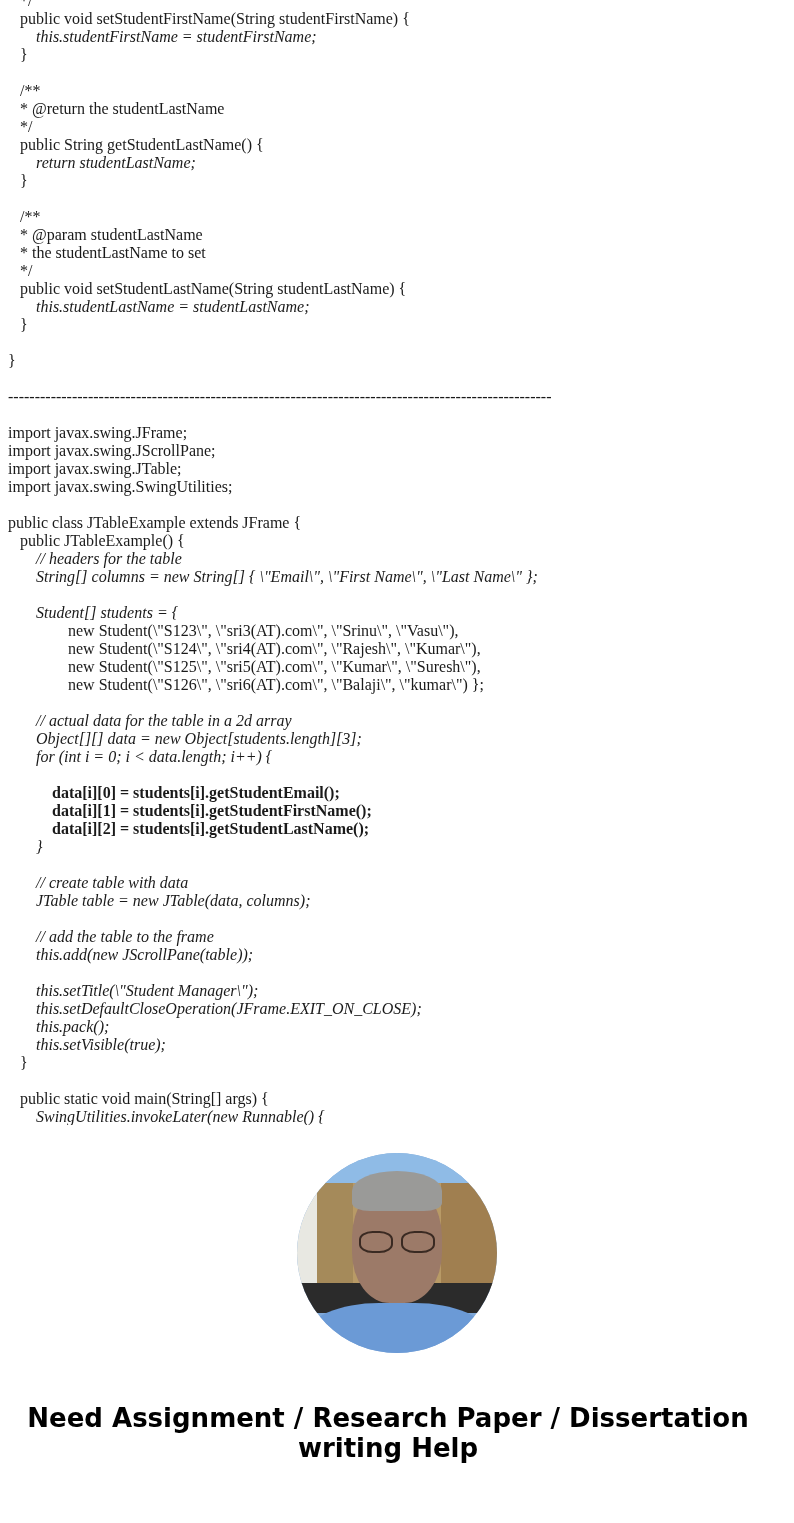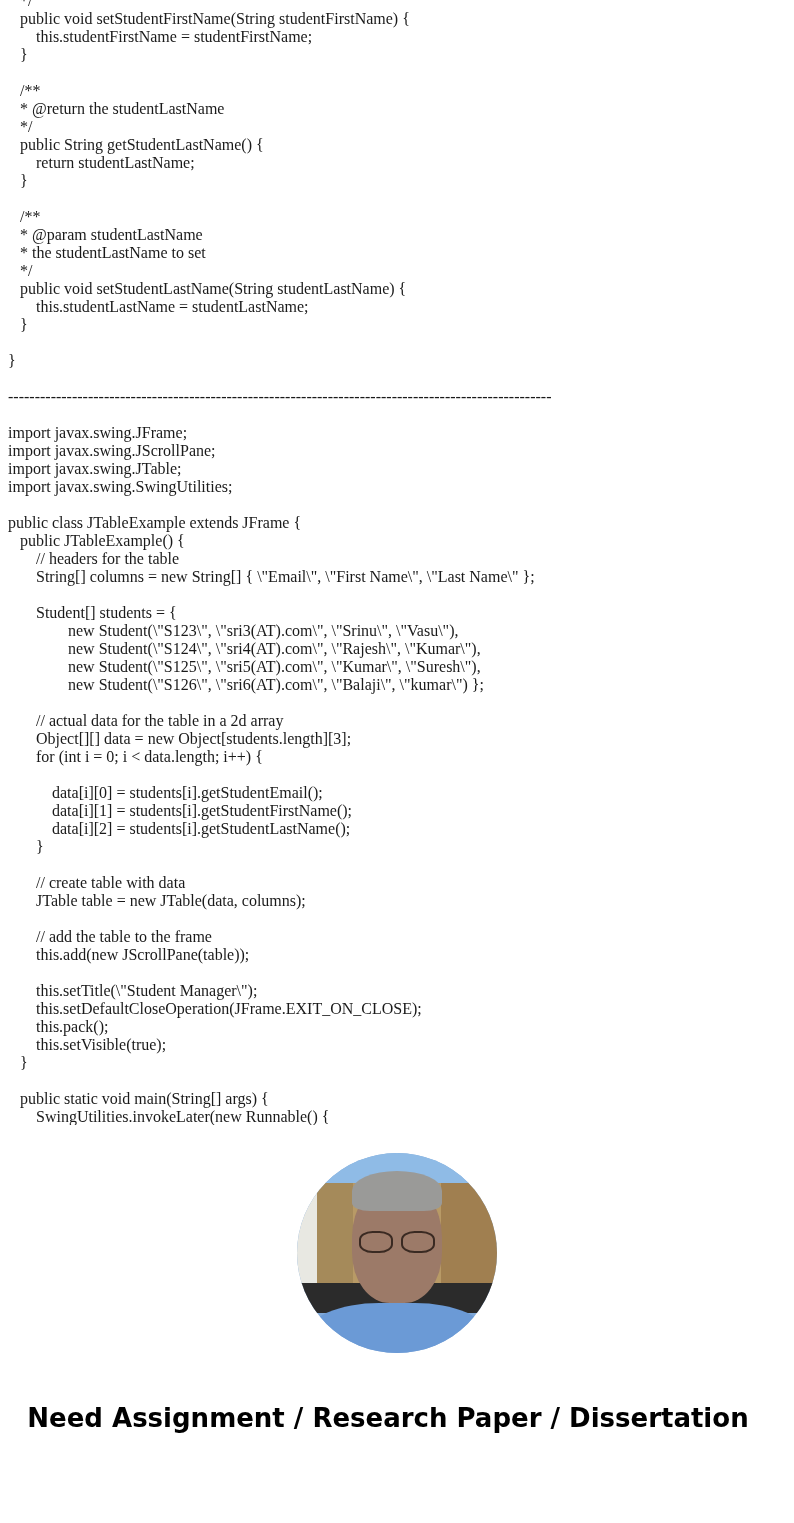--- a/index.html
+++ b/index.html
@@ -6,22 +6,22 @@
     body { width: 794px; height: 1523px; position: relative; overflow: hidden; }
     .code {
       position: absolute; left: 8px; top: -8px; width: 780px; height: 1133px;
       overflow: hidden;
       font-family: "Liberation Serif", serif; font-size: 16px; line-height: 18px;
       color: #1a1a1a; white-space: pre;
     }
     .line { height: 18px; }
     .l0 { padding-left: 0px; }
     .l1 { padding-left: 12px; }
-    .l2 { padding-left: 28px; }
-    .l3 { padding-left: 44px; }
+    .l2 { padding-left: 28px; font-style: italic; }
+    .l3 { padding-left: 44px; font-weight: bold; }
     .l4 { padding-left: 60px; }
     .avatar {
       position: absolute; left: 297px; top: 1153px; width: 200px; height: 200px;
       border-radius: 50%; overflow: hidden;
       background: #7fa8d8;
     }
     .avatar .bg-top { position: absolute; left: 0; top: 0; width: 200px; height: 30px; background: #8fbbe6; }
     .avatar .wall { position: absolute; left: 0; top: 30px; width: 200px; height: 105px;
       background: linear-gradient(90deg, #e8e8e2 0 10%, #a58a5a 10% 28%, #b89a66 28% 72%, #a07f50 72% 100%); }
     .avatar .dark { position: absolute; left: 0; top: 130px; width: 200px; height: 30px; background: #2b2b2b; }
@@ -51,13 +51,14 @@
   <div class="face"></div>
   <div class="hair"></div>
   <div class="glasses">
     <span class="lens-left"></span>
     <span class="lens-right"></span>
   </div>
 </div>
 
 <div class="promo">
   <div>Need Assignment / Research Paper / Dissertation</div>
+  <div>writing Help</div>
 </div>
 
 </body></html>

